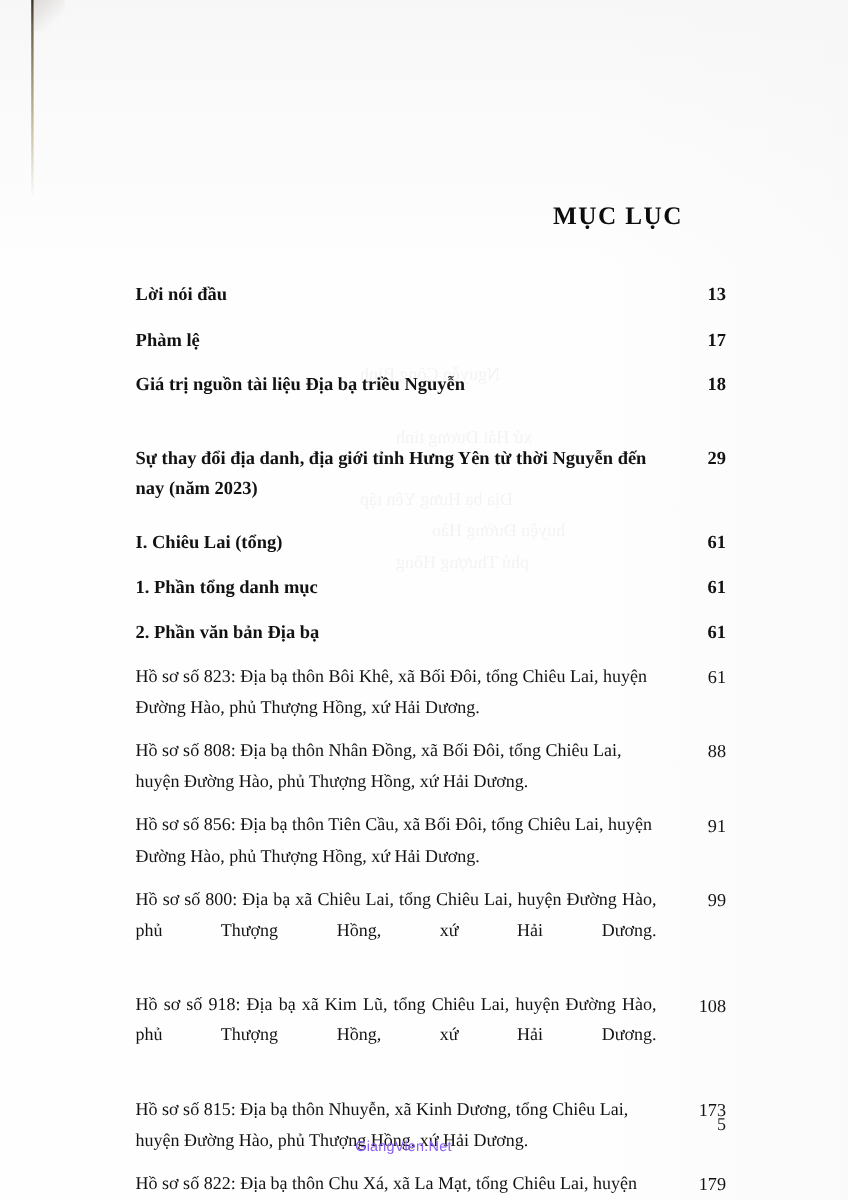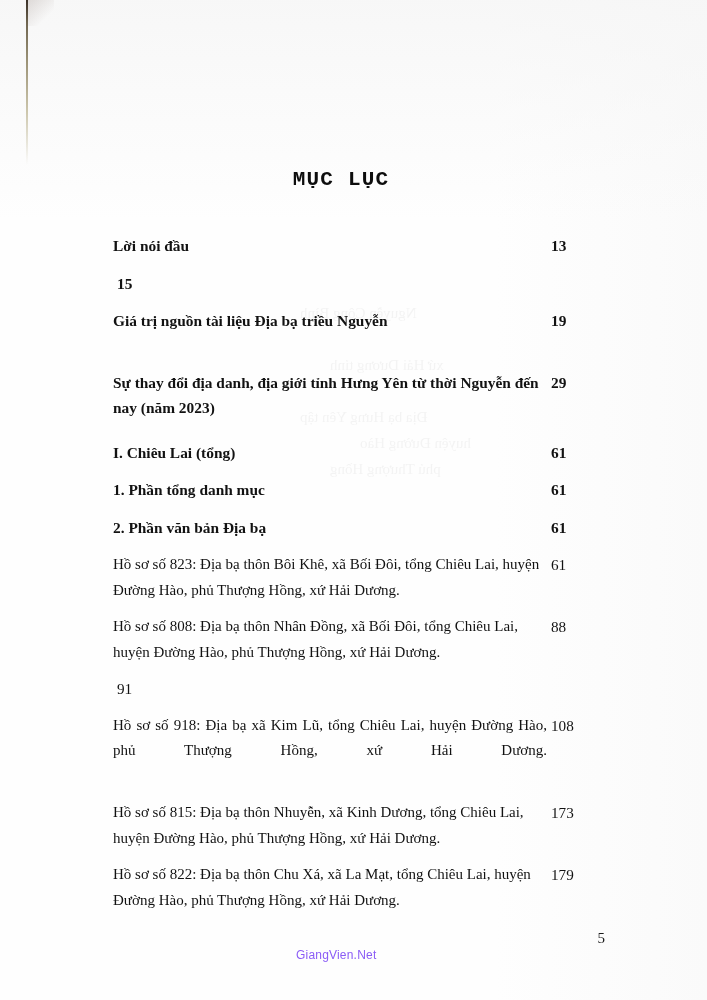--- a/index.html
+++ b/index.html
@@ -67,28 +67,27 @@
     top: 0;
     width: 492px;   
     height: 1000px;
   }
 
   .doc-title {
     position: absolute;
     top: 168px;
     left: 0;
     width: 492px;
-    text-align: center;
+    text-align: right;
     font-size: 21px;
     font-weight: bold;
     letter-spacing: 1.2px;
     color: #0d0d0d;
     padding-right: 36px;
     box-sizing: border-box;
-    font-family: Liberation Mono, monospace;
   }
 
   .toc {
     position: absolute;
     top: 233px;
     left: 0;
     width: 492px;
   }
 
   .toc-entry {
@@ -108,20 +107,21 @@
     text-align: justify;
   }
   .entry-text.justify::after {
     content: "";
     display: inline-block;
     width: 100%;
   }
 
   .entry-page {
     flex: 1 1 auto;
+    text-align: right;
     font-size: 15.2px;
     line-height: 25.5px;
     color: #121212;
     padding-left: 4px;
   }
 
   .lead .entry-text,
   .lead .entry-page {
     font-weight: bold;
     font-size: 15.4px;
@@ -182,25 +182,26 @@
     <div class="doc-title">MỤC LỤC</div>
 
     <div class="toc">
 
       <div class="grp-head">
         <div class="toc-entry lead">
           <div class="entry-text">Lời nói đầu</div>
           <div class="entry-page">13</div>
         </div>
         <div class="toc-entry lead">
-          <div class="entry-page">15</div>
+          <div class="entry-text">Phàm lệ</div>
+          <div class="entry-page">17</div>
         </div>
         <div class="toc-entry lead">
           <div class="entry-text">Giá trị nguồn tài liệu Địa bạ triều Nguyễn</div>
-          <div class="entry-page">19</div>
+          <div class="entry-page">18</div>
         </div>
         <div class="toc-entry lead gap-after">
           <div class="entry-text">Sự thay đổi địa danh, địa giới tỉnh Hưng Yên từ thời Nguyễn đến nay (năm 2023)</div>
           <div class="entry-page">29</div>
         </div>
       </div>
 
       <div class="grp-head">
         <div class="toc-entry lead">
           <div class="entry-text">I. Chiêu Lai (tổng)</div>
@@ -219,21 +220,26 @@
       <div class="grp-records">
         <div class="toc-entry">
           <div class="entry-text">Hồ sơ số 823: Địa bạ thôn Bôi Khê, xã Bối Đôi, tổng Chiêu Lai, huyện Đường Hào, phủ Thượng Hồng, xứ Hải Dương.</div>
           <div class="entry-page">61</div>
         </div>
         <div class="toc-entry">
           <div class="entry-text">Hồ sơ số 808: Địa bạ thôn Nhân Đồng, xã Bối Đôi, tổng Chiêu Lai, huyện Đường Hào, phủ Thượng Hồng, xứ Hải Dương.</div>
           <div class="entry-page">88</div>
         </div>
         <div class="toc-entry">
+          <div class="entry-text">Hồ sơ số 856: Địa bạ thôn Tiên Cầu, xã Bối Đôi, tổng Chiêu Lai, huyện Đường Hào, phủ Thượng Hồng, xứ Hải Dương.</div>
           <div class="entry-page">91</div>
+        </div>
+        <div class="toc-entry">
+          <div class="entry-text justify">Hồ sơ số 800: Địa bạ xã Chiêu Lai, tổng Chiêu Lai, huyện Đường Hào, phủ Thượng Hồng, xứ Hải Dương.</div>
+          <div class="entry-page">99</div>
         </div>
         <div class="toc-entry">
           <div class="entry-text justify">Hồ sơ số 918: Địa bạ xã Kim Lũ, tổng Chiêu Lai, huyện Đường Hào, phủ Thượng Hồng, xứ Hải Dương.</div>
           <div class="entry-page">108</div>
         </div>
         <div class="toc-entry">
           <div class="entry-text">Hồ sơ số 815: Địa bạ thôn Nhuyễn, xã Kinh Dương, tổng Chiêu Lai, huyện Đường Hào, phủ Thượng Hồng, xứ Hải Dương.</div>
           <div class="entry-page">173</div>
         </div>
         <div class="toc-entry">

